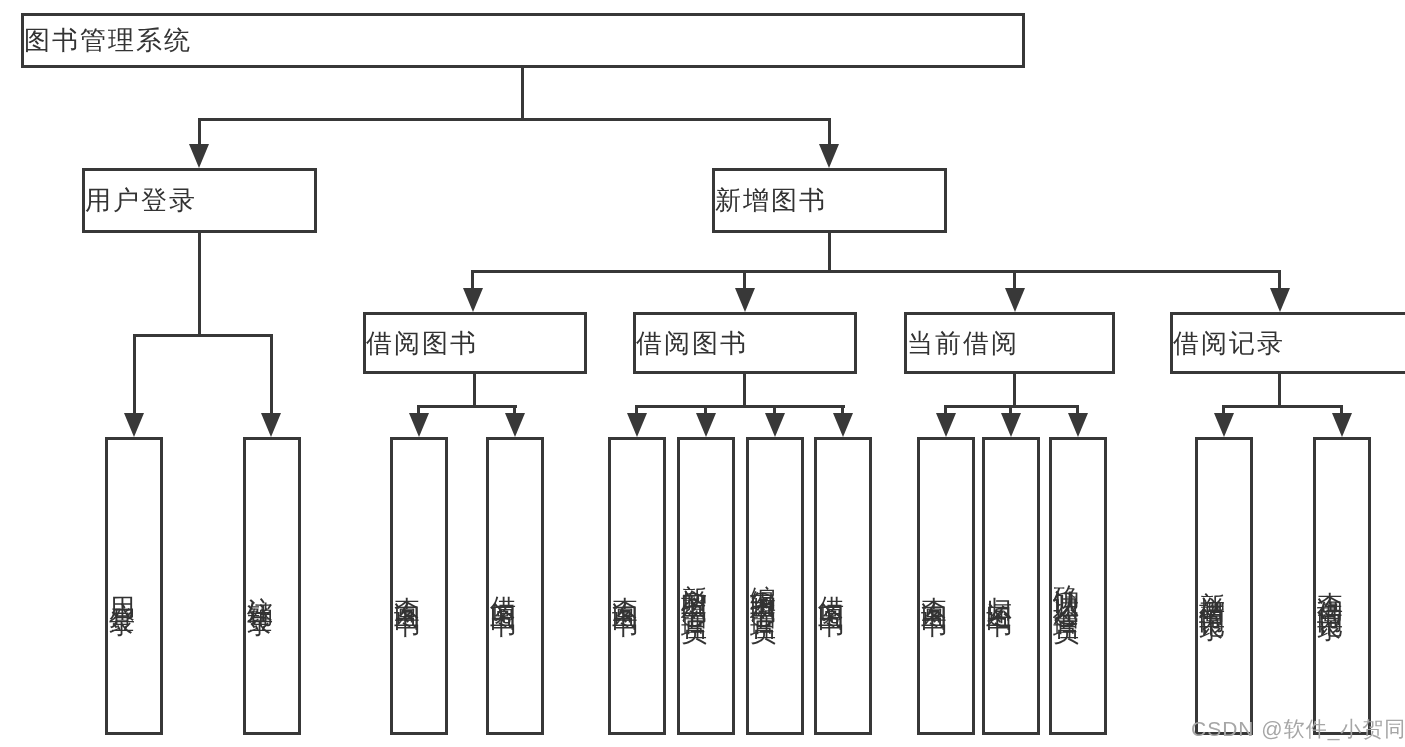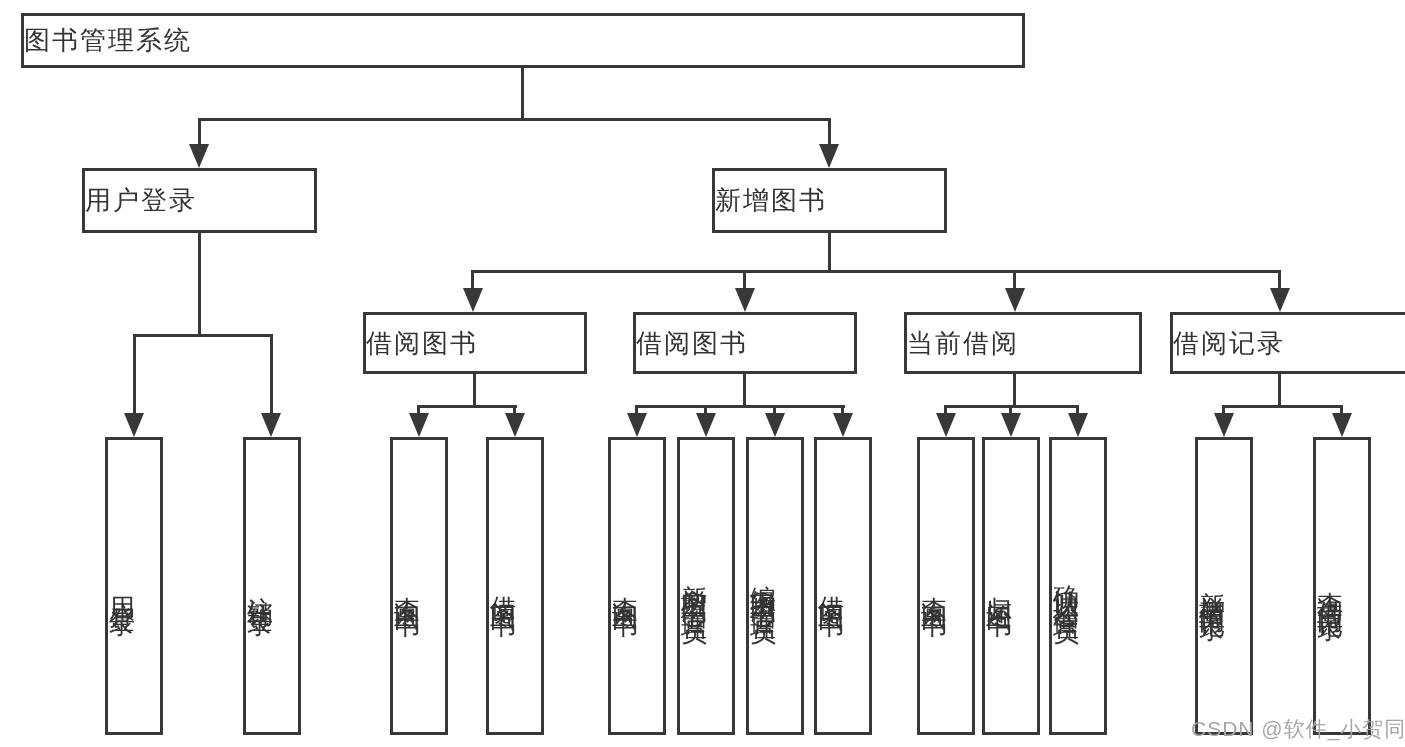--- a/index.html
+++ b/index.html
@@ -133,21 +133,21 @@
   <div class="node" style="left:712px;top:168px;width:235px;height:65px">
     <span>新增图书</span>
   </div>
 
   <div class="node mid" style="left:363px;width:224px">
     <span>借阅图书</span>
   </div>
   <div class="node mid" style="left:633px;width:224px">
     <span>借阅图书</span>
   </div>
-  <div class="node mid" style="left:904px;width:238px">
+  <div class="node mid" style="left:904px;width:211px">
     <span>当前借阅</span>
   </div>
   <div class="node mid" style="left:1170px;width:240px">
     <span>借阅记录</span>
   </div>
 
   <div class="node leaf" style="left:105px">
     <span class="vtext">用户登录</span>
   </div>
   <div class="node leaf" style="left:243px">

